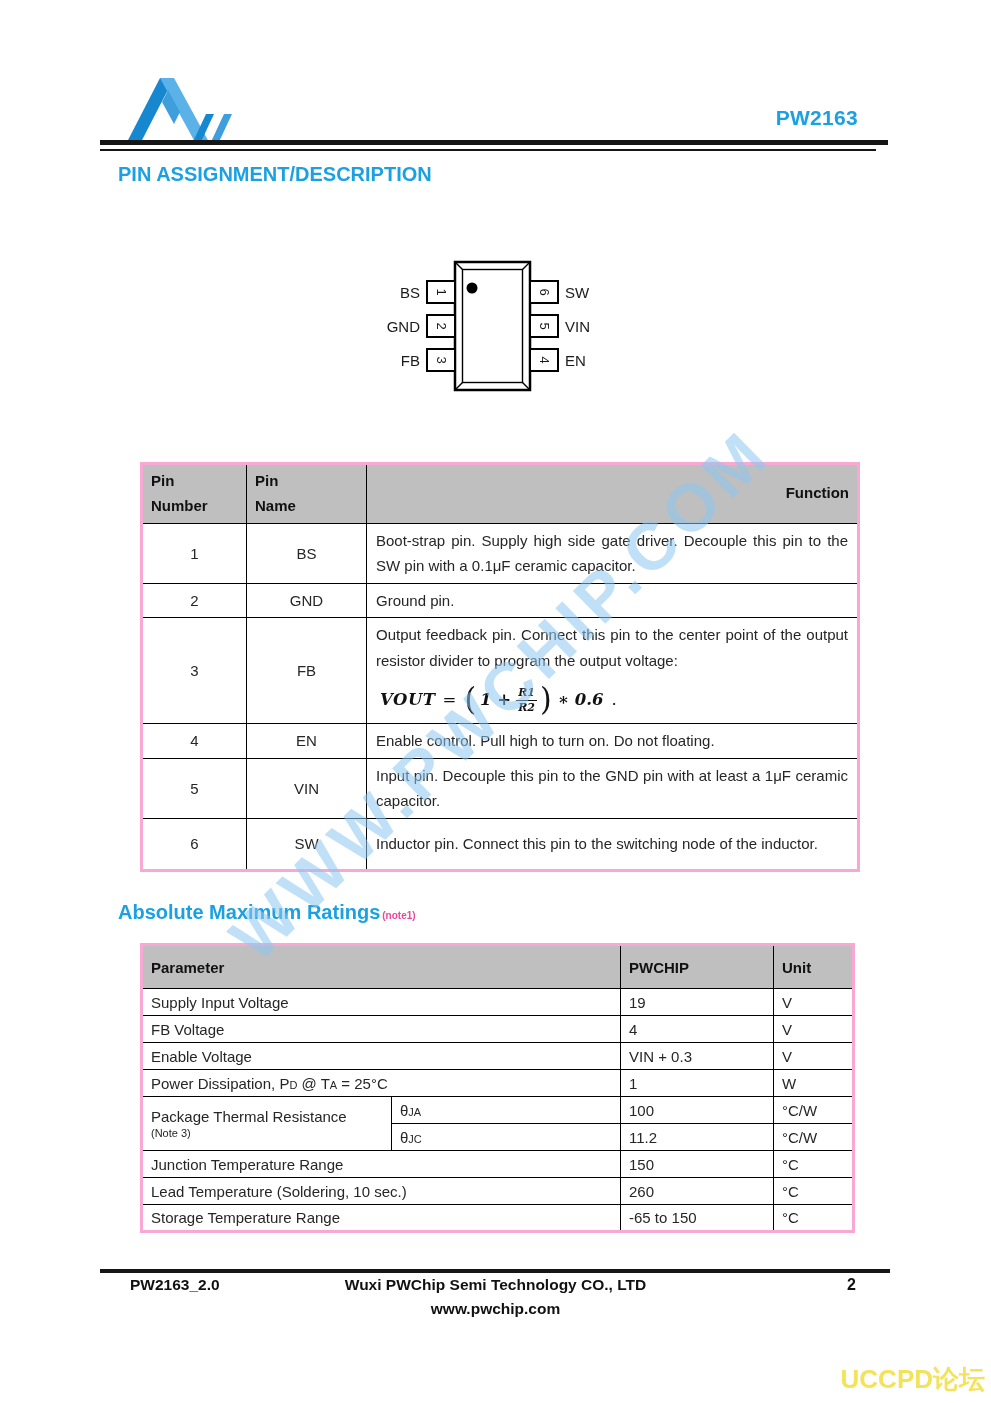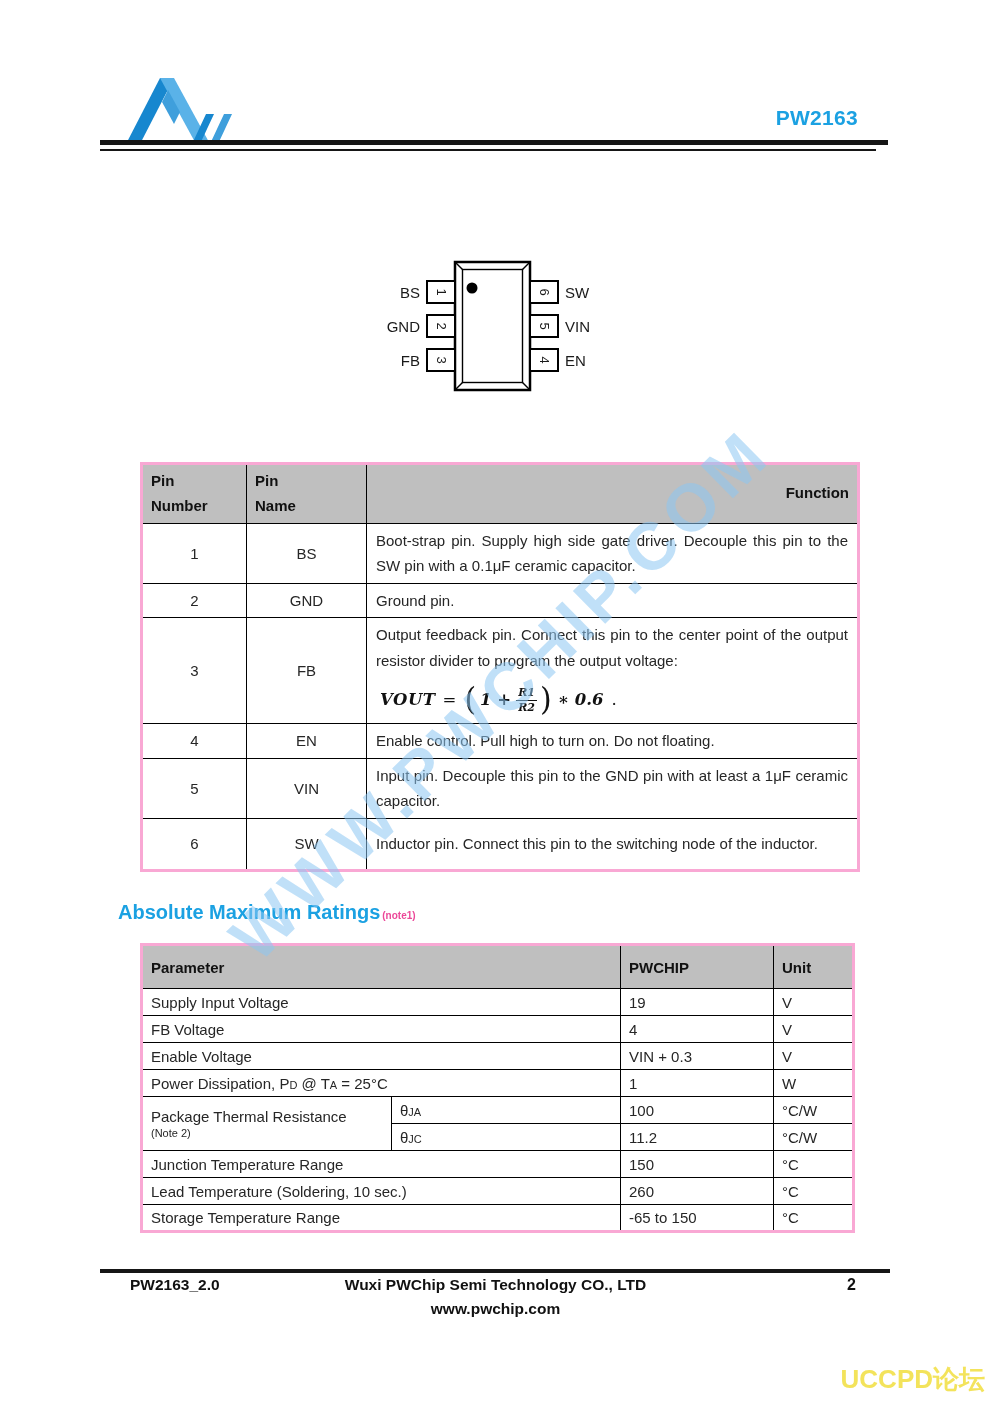--- a/index.html
+++ b/index.html
@@ -97,20 +97,21 @@
     <polygon points="38,6 52,6 88,72 74,72" fill="#5ab2e8"></polygon>
     <polygon points="31,72 46,40 61,72" fill="#ffffff"></polygon>
     <polygon points="46,18 58,40 52,52 40,30" fill="#3f9fdc"></polygon>
     <polygon points="70,72 84,42 92,42 78,72" fill="#1787cf"></polygon>
     <polygon points="88,72 102,42 110,42 96,72" fill="#3f9fdc"></polygon>
   </svg>
   <div class="brand">PW2163</div>
   <div class="rule-thick"></div>
   <div class="rule-thin"></div>
 
+  <div class="section-title" id="pin-section-title">PIN ASSIGNMENT/DESCRIPTION</div>
 
   <svg class="pin-diagram" width="312" height="150" viewBox="0 0 312 150">
 
     <rect x="115" y="9" width="75" height="128" fill="#ffffff" stroke="#000" stroke-width="2.5"></rect>
     <rect x="122.5" y="16.5" width="60" height="113" fill="#ffffff" stroke="#000" stroke-width="1.4"></rect>
     <line x1="115" y1="9" x2="122.5" y2="16.5" stroke="#000" stroke-width="1.4"></line>
     <line x1="190" y1="9" x2="182.5" y2="16.5" stroke="#000" stroke-width="1.4"></line>
     <line x1="115" y1="137" x2="122.5" y2="129.5" stroke="#000" stroke-width="1.4"></line>
     <line x1="190" y1="137" x2="182.5" y2="129.5" stroke="#000" stroke-width="1.4"></line>
     <circle cx="132" cy="35" r="5.5" fill="#000"></circle>
@@ -237,21 +238,21 @@
     <tr>
       <td colspan="2">
         <span>Power Dissipation, P</span><span class="subsm">D</span><span> @ T</span><span class="subsm">A</span><span> = 25°C</span>
       </td>
       <td>1</td>
       <td>W</td>
     </tr>
     <tr>
       <td rowspan="2">
         <div>Package Thermal Resistance</div>
-        <div class="note2">(Note 2)</div>
+        <div class="note2">(Note 3)</div>
       </td>
       <td><span>θ</span><span class="subsm">JA</span></td>
       <td>100</td>
       <td>°C/W</td>
     </tr>
     <tr>
       <td><span>θ</span><span class="subsm">JC</span></td>
       <td>11.2</td>
       <td>°C/W</td>
     </tr>

